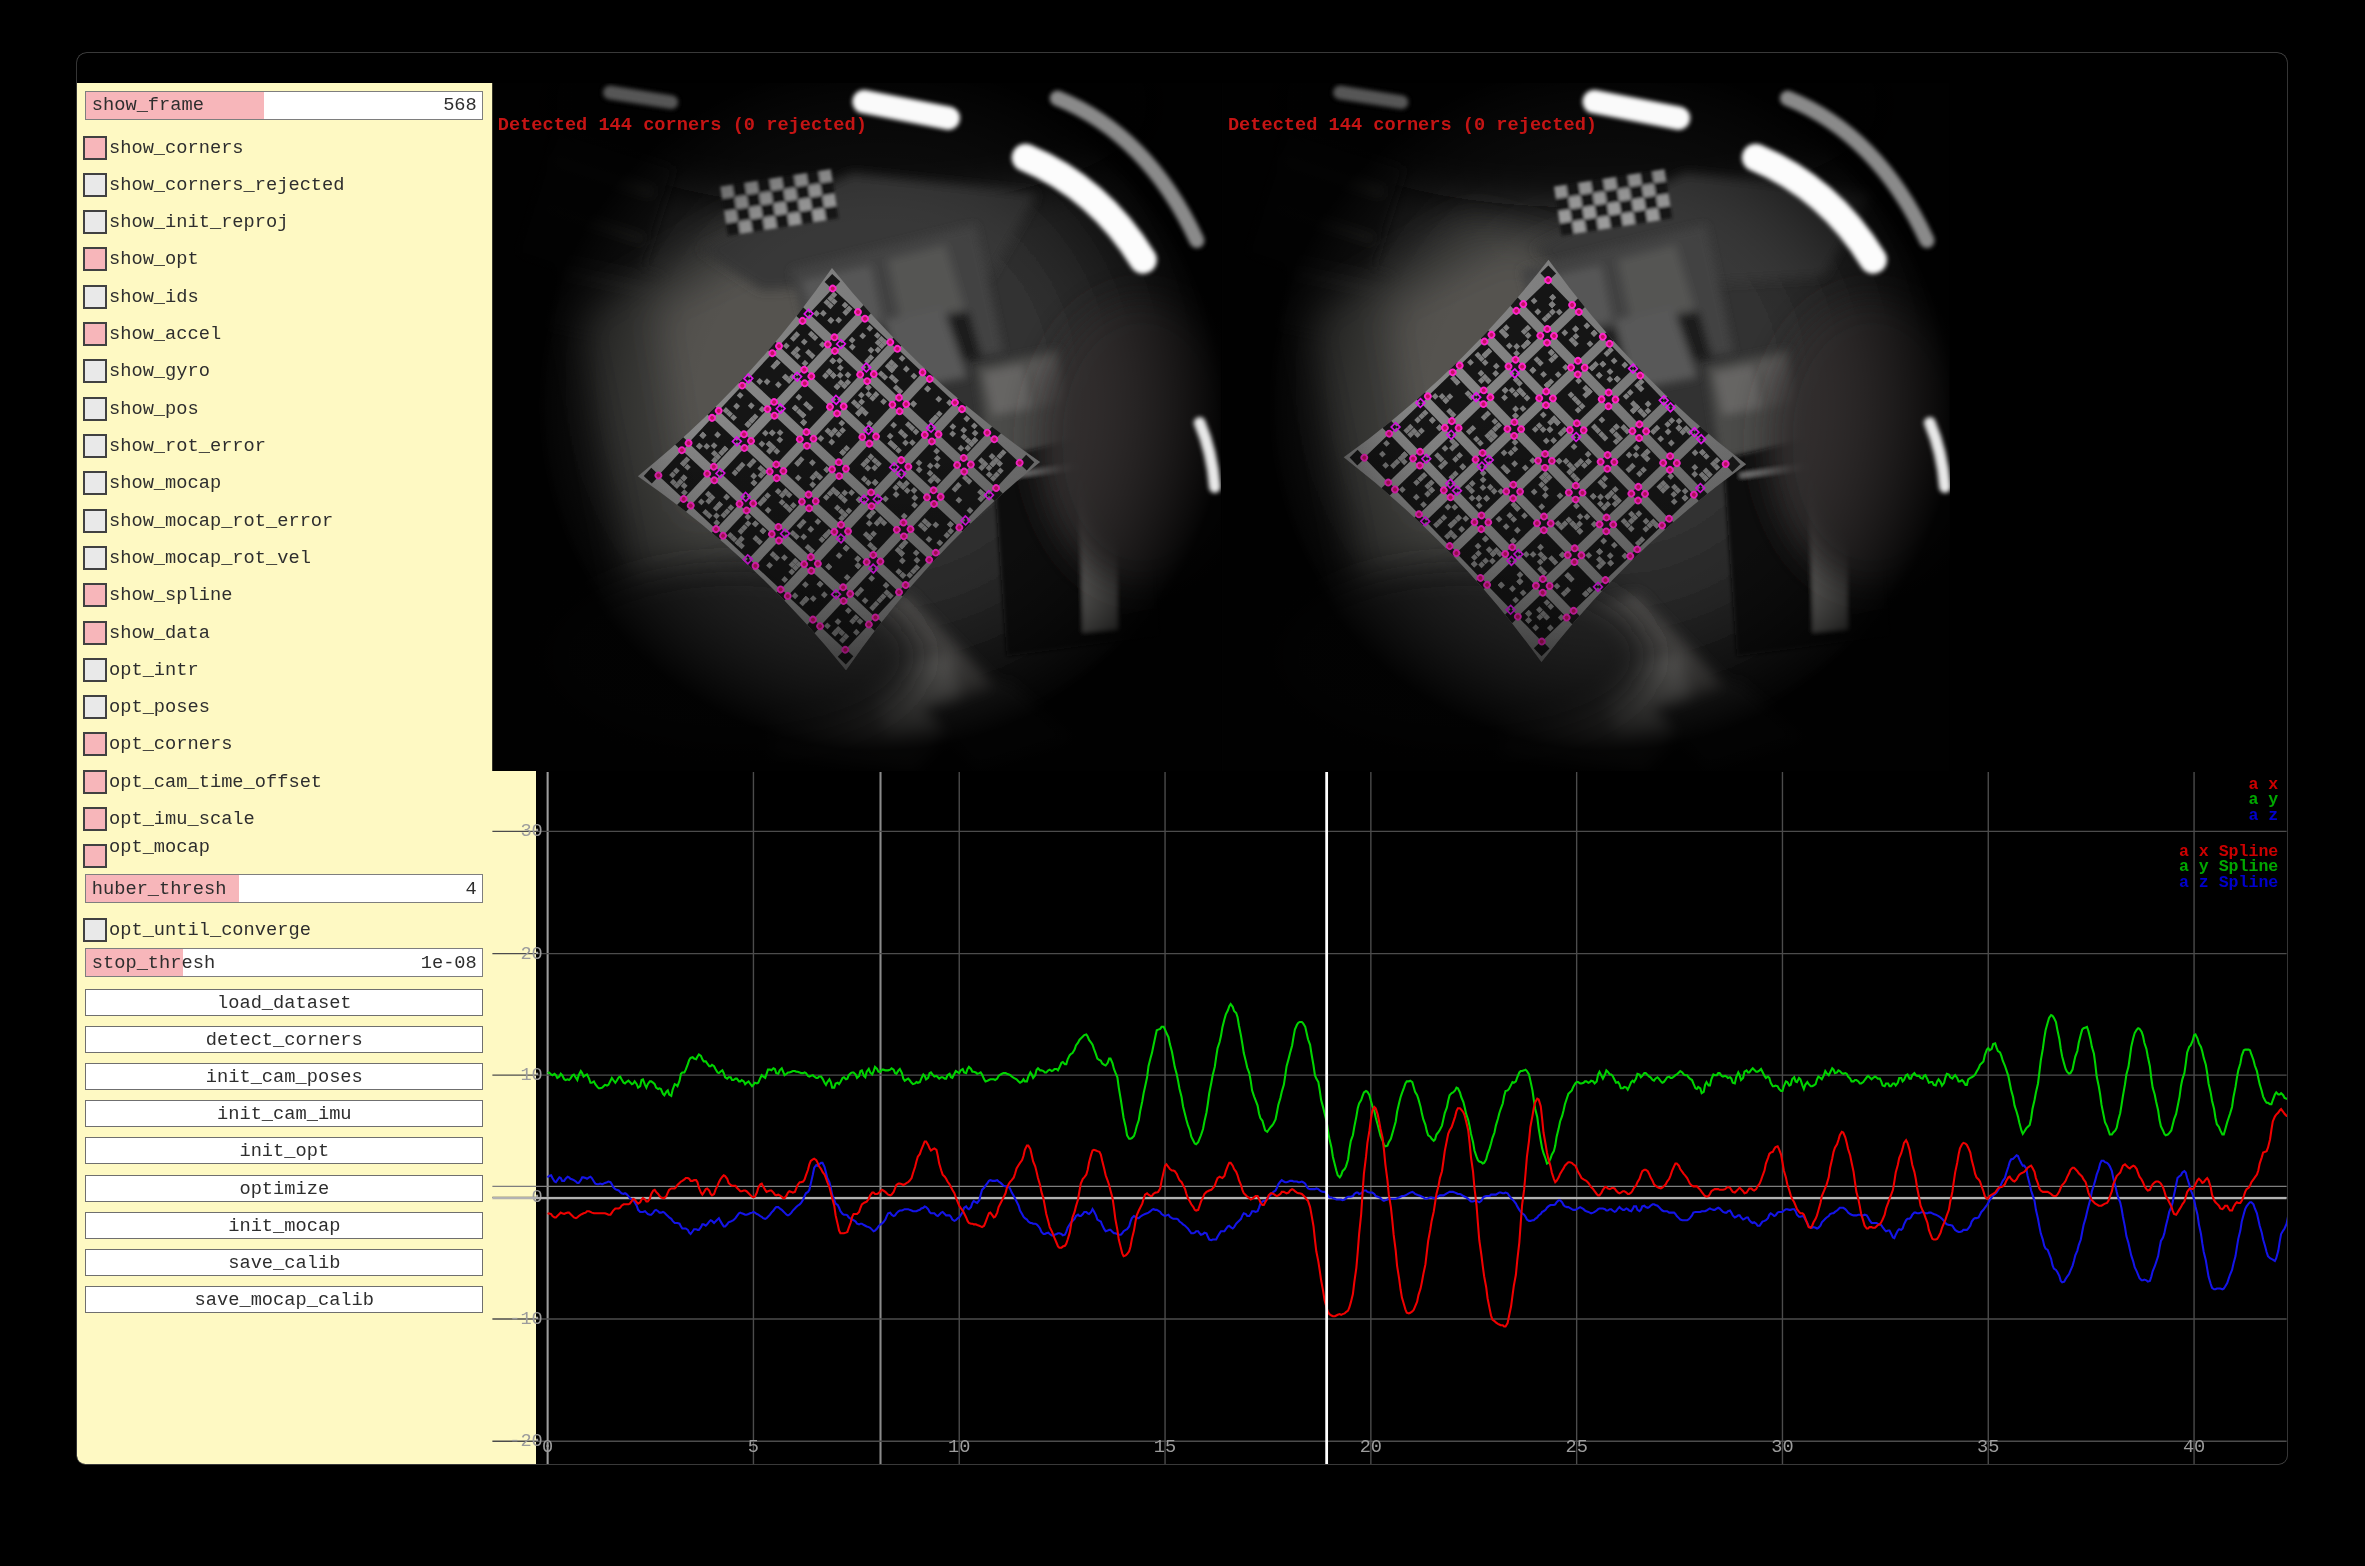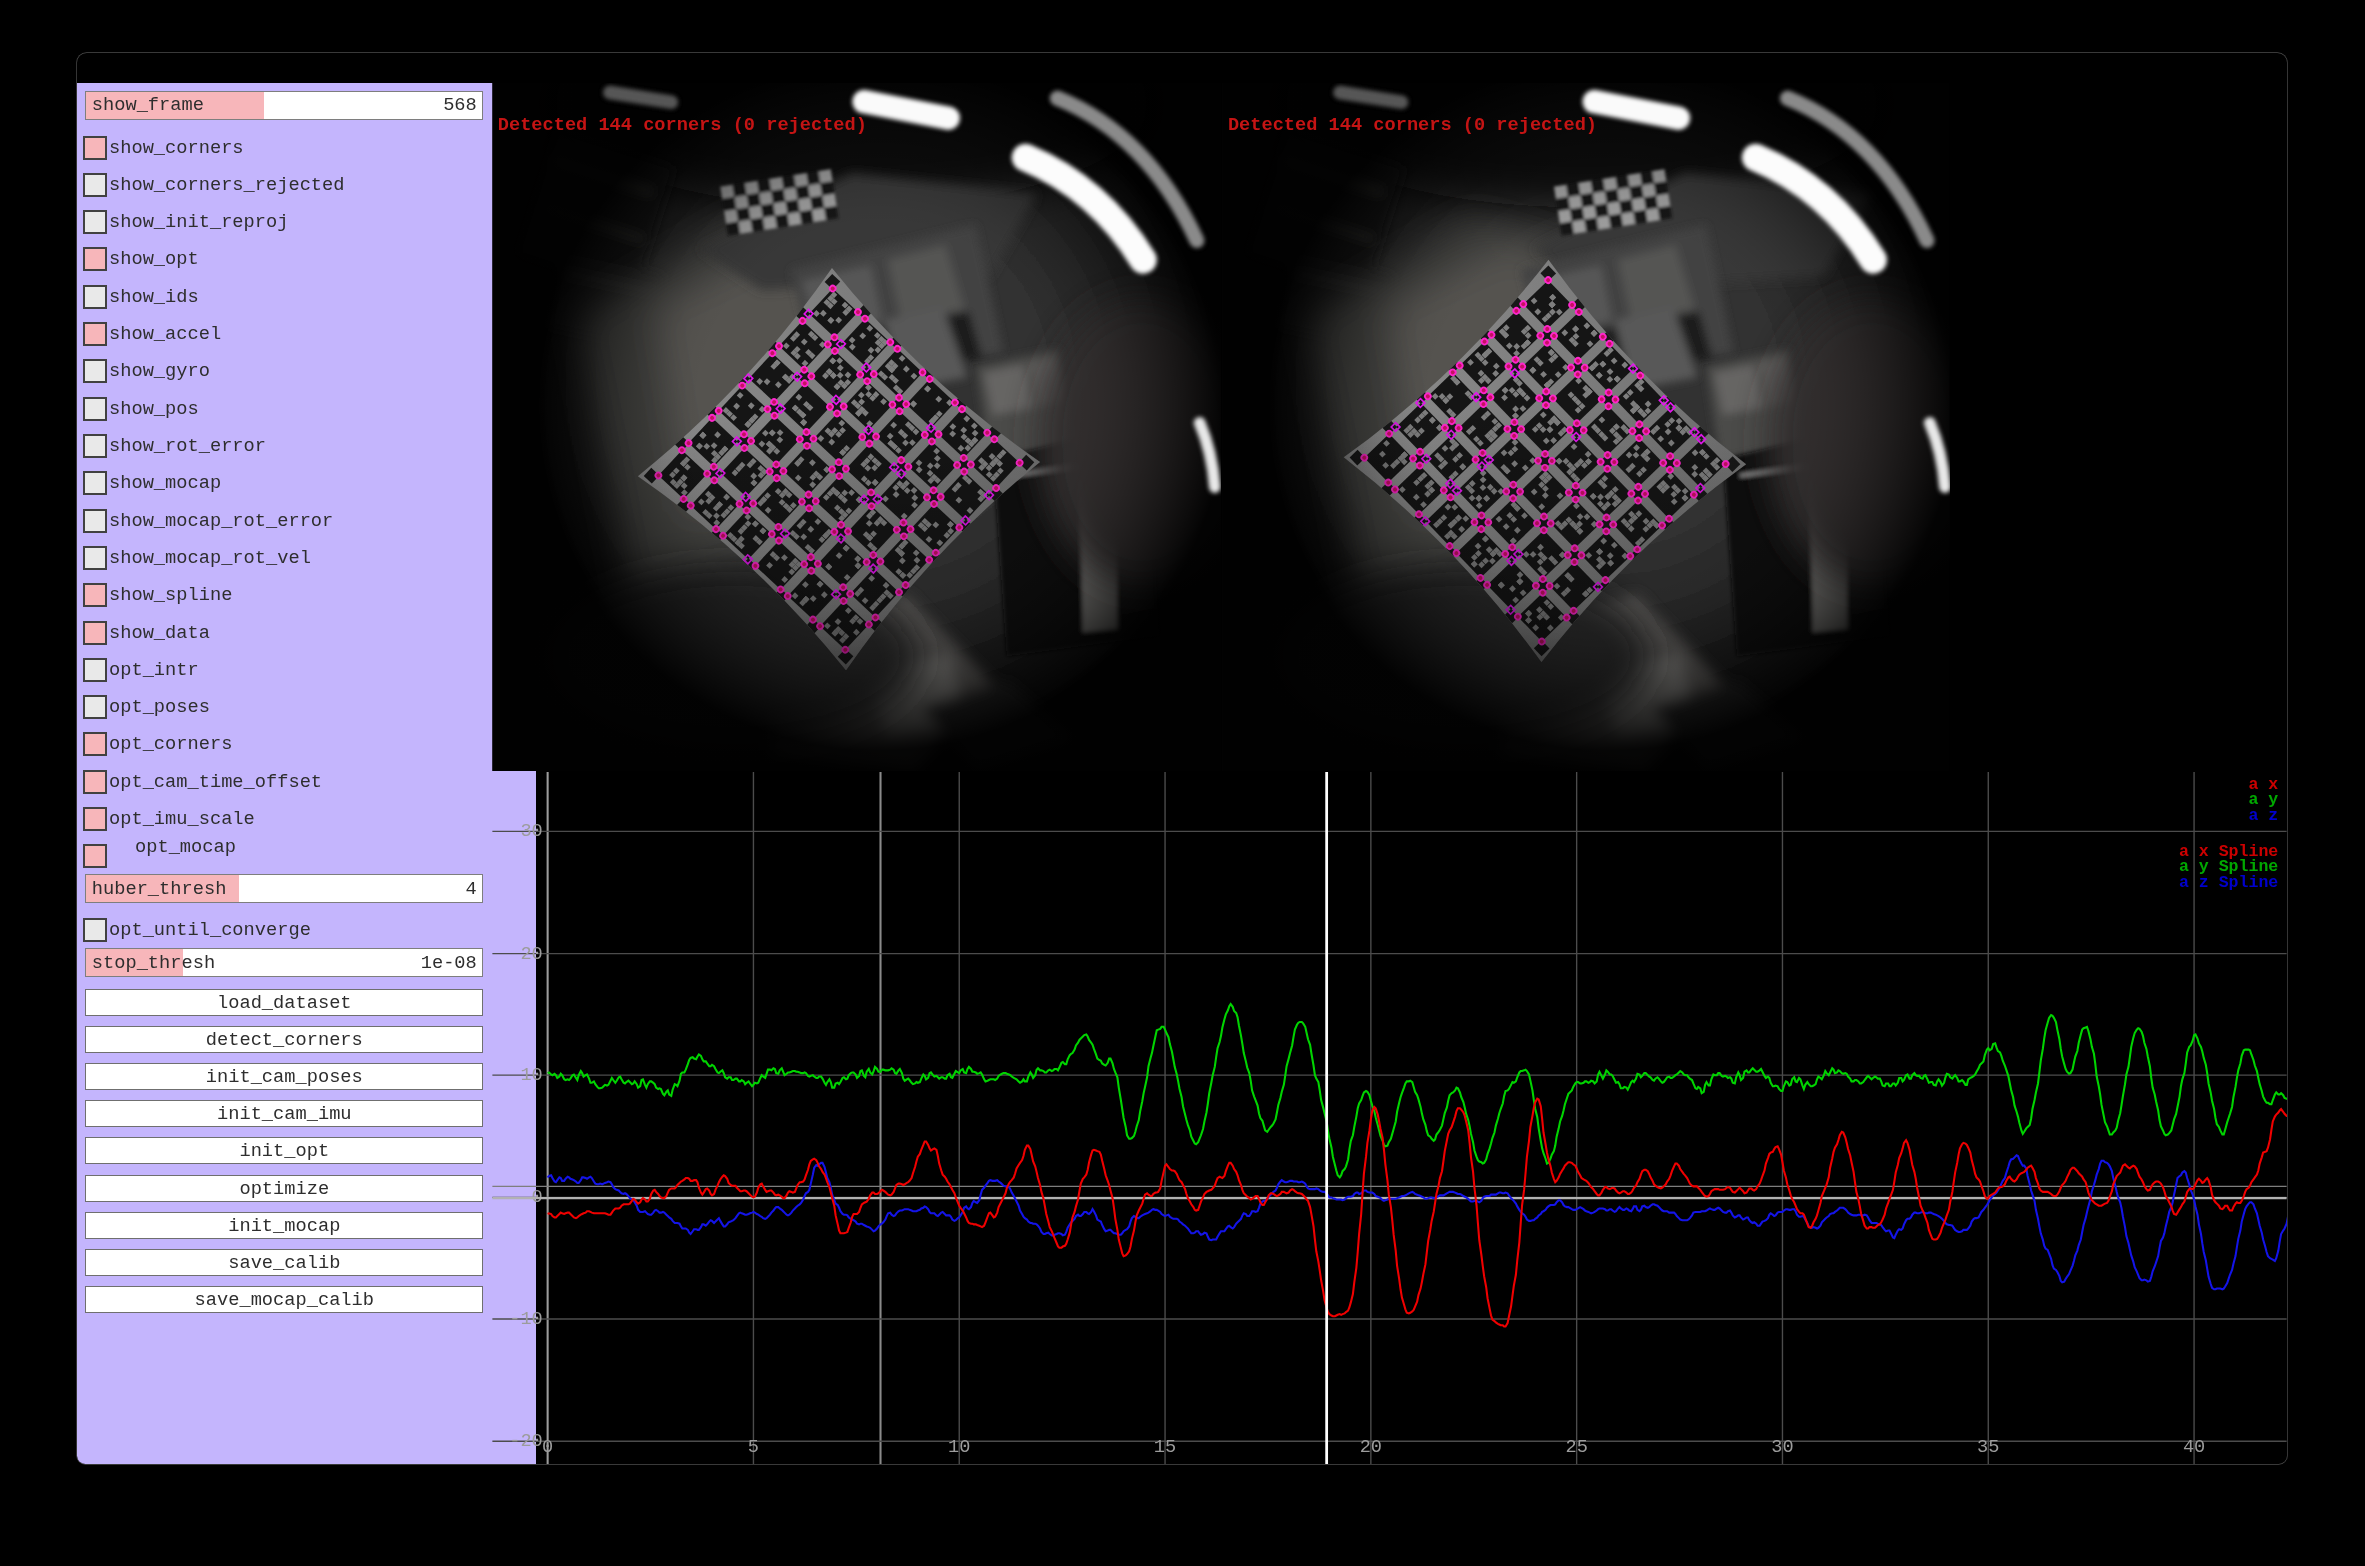--- a/index.html
+++ b/index.html
@@ -4,21 +4,21 @@
 html,body { background:#000; width:2366px; height:1567px; overflow:hidden; }
 #win { position:absolute; left:77px; top:53px; width:2210px; height:1411px;
   background:#000; border-radius:9.7px 9.7px 8.3px 8.3px; overflow:hidden;
   box-shadow:0 0 0 0.7px #4c4c4c; }
 #tbar { position:absolute; left:0; top:0; width:100%; height:30px;
   background:linear-gradient(#404040,#373737); border-bottom:0.7px solid #1e1e1e; }
 #tbar .t { position:absolute; width:100%; text-align:center; top:4.8px; color:#d8d8d8;
   font:18px "Liberation Sans",sans-serif; }
 .tl { position:absolute; top:7px; width:16.6px; height:16.6px; border-radius:50%; }
 #panel { position:absolute; left:0; top:30px; width:459px; height:1382px;
-  background:#c4b5fd; border-radius:0 0 0 8.3px;
+  background:#fef9c3; border-radius:0 0 0 8.3px;
   font-family:"Liberation Mono",monospace; font-size:18.7px; color:#2e2e2e; }
 .sl { position:absolute; left:8.3px; width:398px; height:29px; background:#fff;
   border:1.4px solid #7e7e7e; overflow:hidden; }
 .slf { position:absolute; left:0; top:0; bottom:0; background:#f7b6ba; }
 .sll { position:absolute; left:5.5px; top:2.8px; }
 .slv { position:absolute; right:5.5px; top:2.8px; }
 .cb { position:absolute; left:6.2px; width:24px; height:24px; border:2.1px solid #414141; background:#e9e9e9; }
 .cb.on { background:#f7b6ba; }
 .cbl { position:absolute; left:32px; padding-top:1.4px; }
 .btn { position:absolute; left:8.3px; width:398px; height:27px; background:#fff;
@@ -63,21 +63,21 @@
       <div class="cbl" style="top:575px;">opt_intr</div>
       <div class="cb" style="top:612px;"></div>
       <div class="cbl" style="top:612px;">opt_poses</div>
       <div class="cb on" style="top:649px;"></div>
       <div class="cbl" style="top:649px;">opt_corners</div>
       <div class="cb on" style="top:687px;"></div>
       <div class="cbl" style="top:687px;">opt_cam_time_offset</div>
       <div class="cb on" style="top:724px;"></div>
       <div class="cbl" style="top:724px;">opt_imu_scale</div>
       <div class="cb on" style="top:761px;"></div>
-      <div class="cbl" style="top:752px;margin-left:26px;">opt_mocap</div>
+      <div class="cbl" style="top:752px;">opt_mocap</div>
       <div class="sl" style="top:791px;">
         <div class="slf" style="width:38.6%"></div>
         <span class="sll">huber_thresh</span>
         <span class="slv">4</span>
       </div>
       <div class="cb" style="top:835px;"></div>
       <div class="cbl" style="top:835px;">opt_until_converge</div>
       <div class="sl" style="top:865px;">
         <div class="slf" style="width:24.5%"></div>
         <span class="sll">stop_thresh</span>

